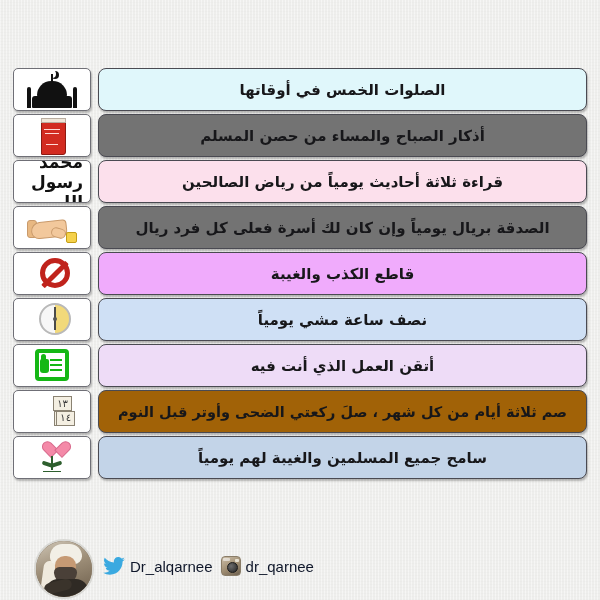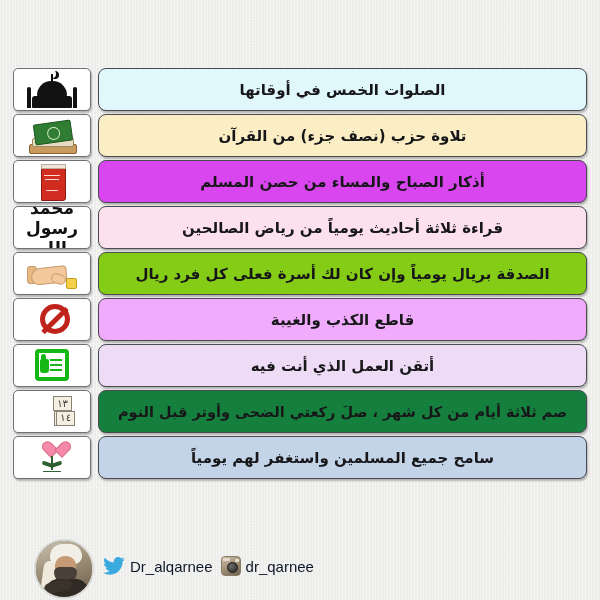--- a/index.html
+++ b/index.html
@@ -55,21 +55,21 @@
     padding:0 6px;
     font-family:"DejaVu Sans","Liberation Sans",sans-serif;
   }
   .cell-icon{
     flex:0 0 78px;width:78px;margin-right:7px;
     background:#ffffff;
     border:1px solid #6f6f76;
     border-radius:5px;
     box-shadow:1px 2px 2px rgba(0,0,0,.26);
     display:flex;align-items:center;justify-content:center;
-    box-sizing:border-box;position:relative;overflow:hidden;text-align:center;
+    box-sizing:border-box;position:relative;overflow:hidden;
   }
 
   
   .ic{width:62px;height:38px;position:relative;}
 
   
   .mosque-dome{position:absolute;left:16px;top:10px;width:30px;height:16px;background:#111;border-radius:15px 15px 2px 2px;}
   .mosque-base{position:absolute;left:11px;top:25px;width:40px;height:12px;background:#111;border-radius:3px 3px 1px 1px;}
   .mosque-spire{position:absolute;left:30px;top:3px;width:2px;height:8px;background:#111;}
   .mosque-crescent{position:absolute;left:27px;top:-1px;width:8px;height:8px;border-radius:50%;
@@ -183,37 +183,23 @@
           <div class="mosque-crescent"></div>
             <div class="mosque-spire"></div>
           <div class="mosque-dome"></div>
             <div class="minaret-l"></div>
           <div class="minaret-r"></div>
             <div class="mosque-base"></div>
         </div>
       </div>
     </div>
 
-    <div class="row">
-      <div class="cell-text" style="background:#fbeec4">
-        <span>تلاوة حزب (نصف جزء) من القرآن</span>
-      </div>
-      <div class="cell-icon">
-        <div class="ic">
-          <div class="bk-bottom"></div>
-            <div class="bk-mid"></div>
-          <div class="quran">
-              <div class="quran-seal"></div>
-            </div>
-        </div>
-      </div>
-    </div>
-
-    <div class="row">
-      <div class="cell-text" style="background:#d946ef">
+
+    <div class="row">
+      <div class="cell-text" style="background:#737373">
         <span>أذكار الصباح والمساء من حصن المسلم</span>
       </div>
       <div class="cell-icon">
         <div class="ic">
           <div class="redbook"></div>
             <div class="redbook-top"></div>
           <div class="redbook-l1"></div>
             <div class="redbook-l2"></div>
             <div class="redbook-l3"></div>
         </div>
@@ -225,21 +211,21 @@
         <span>قراءة ثلاثة أحاديث يومياً من رياض الصالحين</span>
       </div>
       <div class="cell-icon">
         <div class="ic">
           <div class="calli">محمد رسول الله</div>
         </div>
       </div>
     </div>
 
     <div class="row">
-      <div class="cell-text" style="background:#84cc16">
+      <div class="cell-text" style="background:#737373">
         <span>الصدقة بريال يومياً وإن كان لك أسرة فعلى كل فرد ريال</span>
       </div>
       <div class="cell-icon">
         <div class="ic">
           <div class="hand-cuff"></div>
             <div class="hand"></div>
           <div class="hand-thumb"></div>
             <div class="coin"></div>
         </div>
       </div>
@@ -250,53 +236,66 @@
         <span>قاطع الكذب والغيبة</span>
       </div>
       <div class="cell-icon">
         <div class="ic">
           <div class="ban"></div>
             <div class="ban-bar"></div>
         </div>
       </div>
     </div>
 
+    <div class="row">
+      <div class="cell-text" style="background:#cfe0f5">
+        <span>نصف ساعة مشي يومياً</span>
+      </div>
+      <div class="cell-icon">
+        <div class="ic">
+          <div class="clock"></div>
+            <div class="clock-h"></div>
+          <div class="clock-m"></div>
+            <div class="clock-c"></div>
+        </div>
+      </div>
+    </div>
 
     <div class="row">
       <div class="cell-text" style="background:#eedcf7">
         <span>أتقن العمل الذي أنت فيه</span>
       </div>
       <div class="cell-icon">
         <div class="ic">
           <div class="tbox"></div>
             <div class="tthumb-up"></div>
           <div class="tthumb"></div>
             <div class="tlines"></div>
         </div>
       </div>
     </div>
 
     <div class="row">
-      <div class="cell-text" style="background:#15803d">
+      <div class="cell-text" style="background:#a16207">
         <span style="font-size: 14.5px;">صم ثلاثة أيام من كل شهر ، صلَ ركعتي الضحى وأوتر قبل النوم</span>
       </div>
       <div class="cell-icon">
         <div class="ic">
           <div class="cal">
             <div class="cal-t cal-a">١٣</div>
             <div class="cal-t cal-b">١٥</div>
             <div class="cal-t cal-c">١٤</div>
           </div>
         </div>
       </div>
     </div>
 
     <div class="row">
       <div class="cell-text" style="background:#c3d4e8">
-        <span>سامح جميع المسلمين واستغفر لهم يومياً</span>
+        <span>سامح جميع المسلمين والغيبة لهم يومياً</span>
       </div>
       <div class="cell-icon">
         <div class="ic">
           <div class="heart"></div>
             <div class="stem"></div>
           <div class="leaf-l"></div>
             <div class="leaf-r"></div>
             <div class="ground"></div>
         </div>
       </div>

